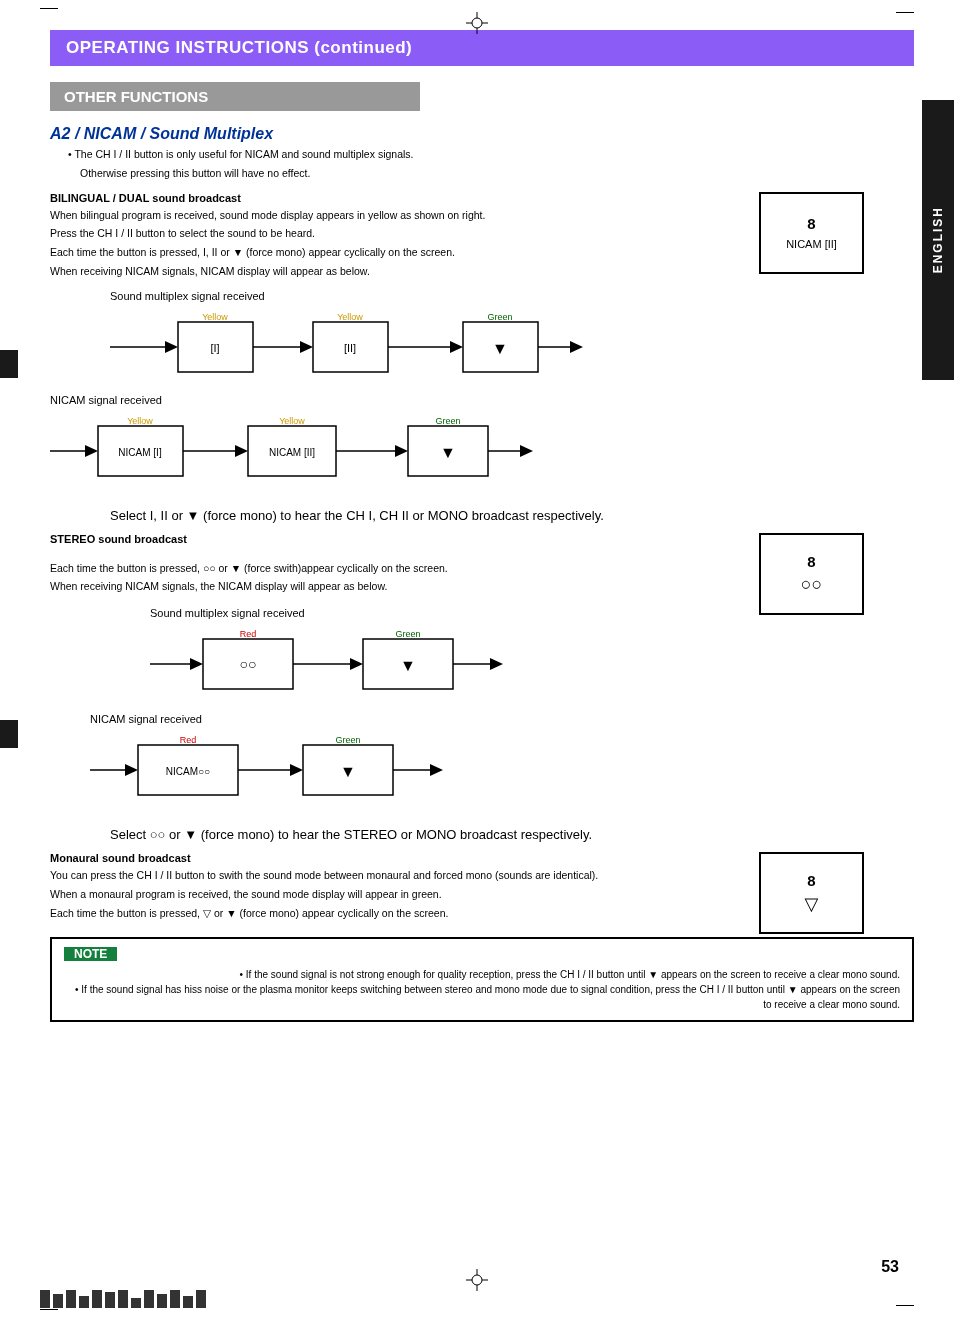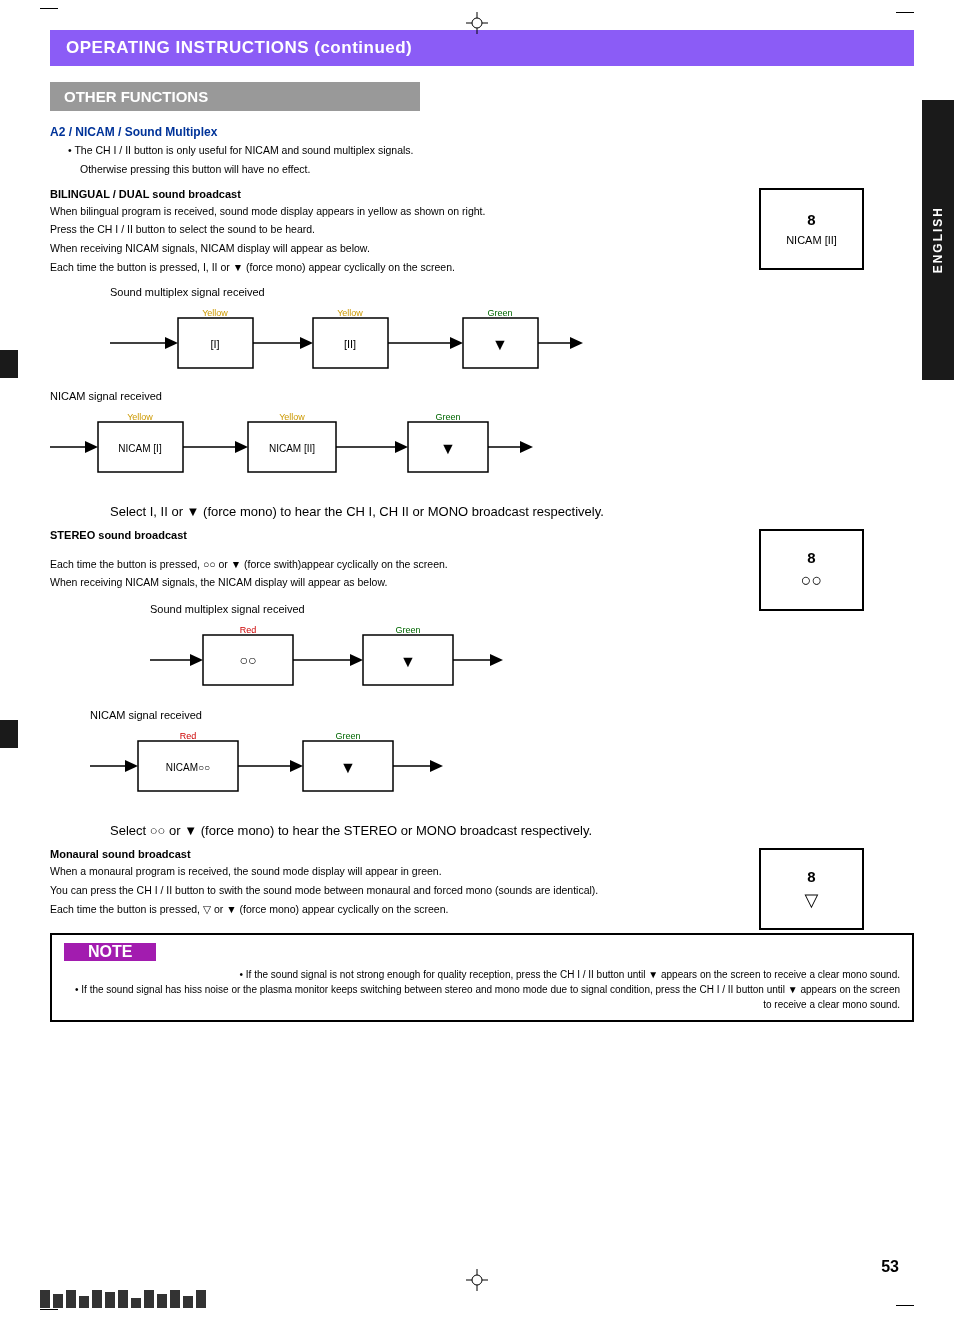--- a/index.html
+++ b/index.html
@@ -68,24 +68,25 @@
     .left-marker {
       position: absolute;
       left: 0;
       width: 18px;
       height: 28px;
       background: #1a1a1a;
     }
 
     
     .sub-title {
-      font-size: 12px;
+      font-size: 16px;
       font-weight: bold;
       margin-bottom: 4px;
       color: #003399;
+      font-style: italic;
     }
 
     .body-text {
       font-size: 10.5px;
       line-height: 1.5;
       margin-bottom: 3px;
     }
 
     .indent {
       padding-left: 18px;
@@ -101,25 +102,25 @@
     
     .note-section {
       border: 2px solid #000;
       padding: 8px 12px;
       margin-top: 16px;
       background: #fff;
     }
 
     .note-title {
       font-weight: bold;
-      font-size: 16px;
-      background: #a21caf;
+      font-size: 12px;
+      background: #15803d;
       color: #fff;
       display: inline-block;
-      padding: 0 24px;
+      padding: 0 10px;
       margin-bottom: 6px;
     }
 
     .note-text {
       font-size: 10px;
       line-height: 1.5;
       text-align: right;
     }
 
     
@@ -199,22 +200,22 @@
   <div style="position:relative;margin-bottom:4px;">
     <div class="bold-section-title">BILINGUAL / DUAL sound broadcast</div>
 
     <div style="position:absolute;right:50px;top:0;border:2px solid #000;width:105px;height:82px;display:flex;flex-direction:column;align-items:center;justify-content:center;">
       <div style="font-size:15px;font-weight:bold;">8</div>
       <div style="font-size:11px;margin-top:6px;">NICAM [II]</div>
     </div>
 
     <div class="body-text" style="max-width:560px;">When bilingual program is received, sound mode display appears in yellow as shown on right.</div>
     <div class="body-text">Press the CH I / II button to select the sound to be heard.</div>
+    <div class="body-text">Each time the button is pressed, I, II or ▼ (force mono) appear cyclically on the screen.</div>
     <div class="body-text">When receiving NICAM signals, NICAM display will appear as below.</div>
-    <div class="body-text">Each time the button is pressed, I, II or ▼ (force mono) appear cyclically on the screen.</div>
   </div>
 
   
   <div style="margin: 10px 0 6px 60px;">
     <div style="font-size:11px;margin-bottom:10px;">Sound multiplex signal received</div>
 
     
     <svg width="560" height="70">
 
       <line x1="0" y1="35" x2="55" y2="35" stroke="#000" stroke-width="1.5"></line>
@@ -353,22 +354,22 @@
 
   
   <div style="position:relative;margin-top:10px;">
     <div class="bold-section-title">Monaural sound broadcast</div>
 
     <div style="position:absolute;right:50px;top:0;border:2px solid #000;width:105px;height:82px;display:flex;flex-direction:column;align-items:center;justify-content:center;">
       <div style="font-size:15px;font-weight:bold;">8</div>
       <div style="font-size:18px;margin-top:4px;">▽</div>
     </div>
 
+    <div class="body-text" style="max-width:600px;">You can press the CH I / II button to swith the sound mode between monaural and forced mono (sounds are identical).</div>
     <div class="body-text" style="max-width:600px;">When a monaural program is received, the sound mode display will appear in green.</div>
-    <div class="body-text" style="max-width:600px;">You can press the CH I / II button to swith the sound mode between monaural and forced mono (sounds are identical).</div>
     <div class="body-text">Each time the button is pressed, ▽ or ▼ (force mono) appear cyclically on the screen.</div>
   </div>
 
   
   <div class="note-section">
     <div class="note-title">NOTE</div>
     <div class="note-text">• <span>If the sound signal is not strong enough for quality reception, press the CH I / II button until ▼ appears on the screen to receive a clear mono sound.</span></div>
     <div class="note-text">• <span>If the sound signal has hiss noise or the plasma monitor keeps switching between stereo and mono mode due to signal condition, press the CH I / II button until ▼ appears on the screen to receive a clear mono sound.</span></div>
   </div>
 

